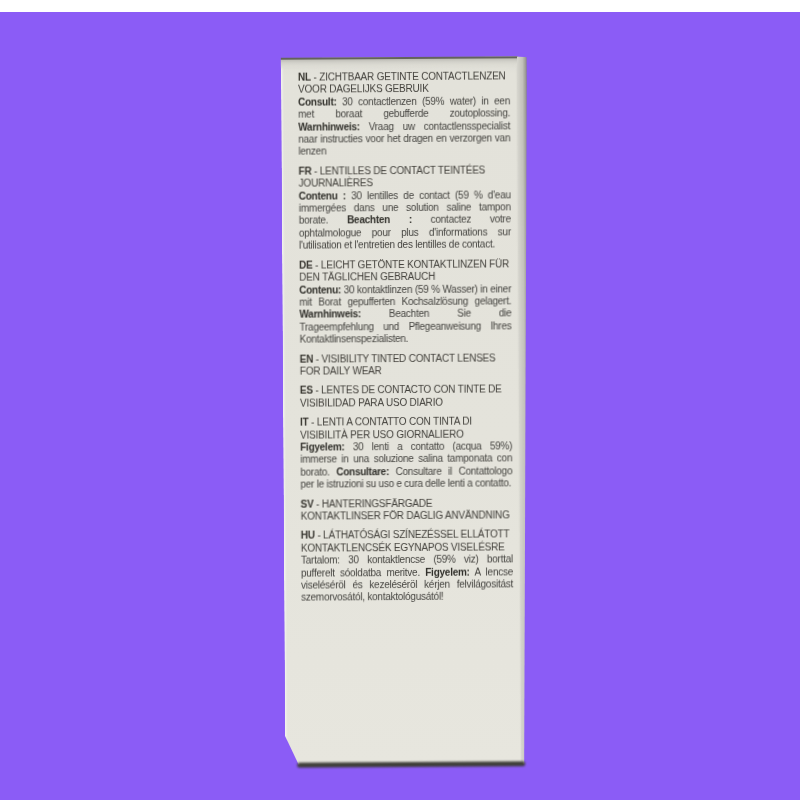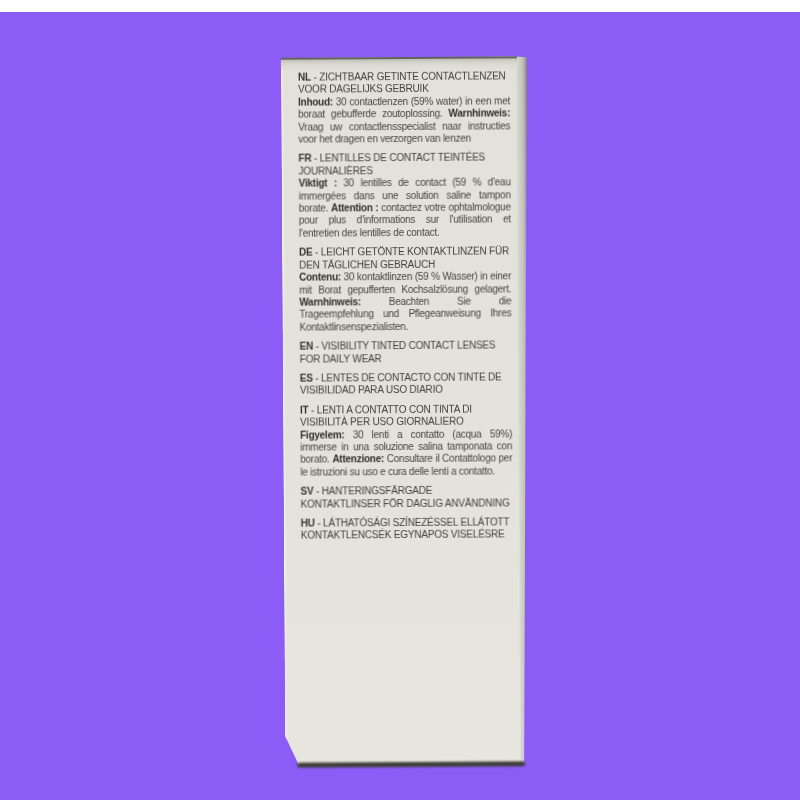--- a/index.html
+++ b/index.html
@@ -108,52 +108,53 @@
 </style>
 </head>
 <body>
 
 <div class="scene">
   <div class="box">
     <div class="box-face">
       <div class="label-text">
   <section class="lang-section sec">
     <h2 class="sec-title"><span class="code">NL</span><span class="dash"> - </span><span class="title-text">ZICHTBAAR GETINTE CONTACTLENZEN VOOR DAGELIJKS GEBRUIK</span></h2>
-    <p class="sec-body"><b>Inhoud:</b><span> 30 contactlenzen (59% water) in een met boraat gebufferde zoutoplossing. </span><b>Warnhinweis:</b><span> Vraag uw contactlensspecialist naar instructies voor het dragen en verzorgen van lenzen</span></p>
+    <p class="sec-body"><b>Consult:</b><span> 30 contactlenzen (59% water) in een met boraat gebufferde zoutoplossing. </span><b>Warnhinweis:</b><span> Vraag uw contactlensspecialist naar instructies voor het dragen en verzorgen van lenzen</span></p>
   </section>
 
   <section class="lang-section sec">
     <h2 class="sec-title"><span class="code">FR</span><span class="dash"> - </span><span class="title-text">LENTILLES DE CONTACT TEINTÉES JOURNALIÈRES</span></h2>
-    <p class="sec-body"><b>Viktigt :</b><span> 30 lentilles de contact (59 % d'eau immergées dans une solution saline tampon borate. </span><b>Attention :</b><span> contactez votre ophtalmologue pour plus d'informations sur l'utilisation et l'entretien des lentilles de contact.</span></p>
+    <p class="sec-body"><b>Contenu :</b><span> 30 lentilles de contact (59 % d'eau immergées dans une solution saline tampon borate. </span><b>Beachten :</b><span> contactez votre ophtalmologue pour plus d'informations sur l'utilisation et l'entretien des lentilles de contact.</span></p>
   </section>
 
   <section class="lang-section sec">
     <h2 class="sec-title"><span class="code">DE</span><span class="dash"> - </span><span class="title-text">LEICHT GETÖNTE KONTAKTLINZEN FÜR DEN TÄGLICHEN GEBRAUCH</span></h2>
     <p class="sec-body"><b>Contenu:</b><span> 30 kontaktlinzen (59 % Wasser) in einer mit Borat gepufferten Kochsalzlösung gelagert. </span><b>Warnhinweis:</b><span> Beachten Sie die Trageempfehlung und Pflegeanweisung Ihres Kontaktlinsenspezialisten.</span></p>
   </section>
 
   <section class="lang-section sec">
     <h2 class="sec-title"><span class="code">EN</span><span class="dash"> - </span><span class="title-text">VISIBILITY TINTED CONTACT LENSES FOR DAILY WEAR</span></h2>
   </section>
 
   <section class="lang-section sec">
     <h2 class="sec-title"><span class="code">ES</span><span class="dash"> - </span><span class="title-text">LENTES DE CONTACTO CON TINTE DE VISIBILIDAD PARA USO DIARIO</span></h2>
   </section>
 
   <section class="lang-section sec">
     <h2 class="sec-title"><span class="code">IT</span><span class="dash"> - </span><span class="title-text">LENTI A CONTATTO CON TINTA DI VISIBILITÀ PER USO GIORNALIERO</span></h2>
-    <p class="sec-body"><b>Figyelem:</b><span> 30 lenti a contatto (acqua 59%) immerse in una soluzione salina tamponata con borato. </span><b>Attenzione:</b><span> Consultare il Contattologo per le istruzioni su uso e cura delle lenti a contatto.</span></p>
+    <p class="sec-body"><b>Figyelem:</b><span> 30 lenti a contatto (acqua 59%) immerse in una soluzione salina tamponata con borato. </span><b>Consultare:</b><span> Consultare il Contattologo per le istruzioni su uso e cura delle lenti a contatto.</span></p>
   </section>
 
   <section class="lang-section sec">
     <h2 class="sec-title"><span class="code">SV</span><span class="dash"> - </span><span class="title-text">HANTERINGSFÄRGADE KONTAKTLINSER FÖR DAGLIG ANVÄNDNING</span></h2>
   </section>
 
   <section class="lang-section sec">
     <h2 class="sec-title"><span class="code">HU</span><span class="dash"> - </span><span class="title-text">LÁTHATÓSÁGI SZÍNEZÉSSEL ELLÁTOTT KONTAKTLENCSÉK EGYNAPOS VISELÉSRE</span></h2>
+    <p class="sec-body"><span>Tartalom: 30 kontaktlencse (59% viz) borttal pufferelt sóoldatba meritve. </span><b>Figyelem:</b><span> A lencse viseléséröl és kezeléséröl kérjen felvilágositást szemorvosától, kontaktológusától!</span></p>
   </section>
 </div>
     </div>
     <div class="box-top"></div>
     <div class="box-side-right"></div>
     <div class="box-bottom-shadow"></div>
   </div>
 </div>
 
 </body></html>

